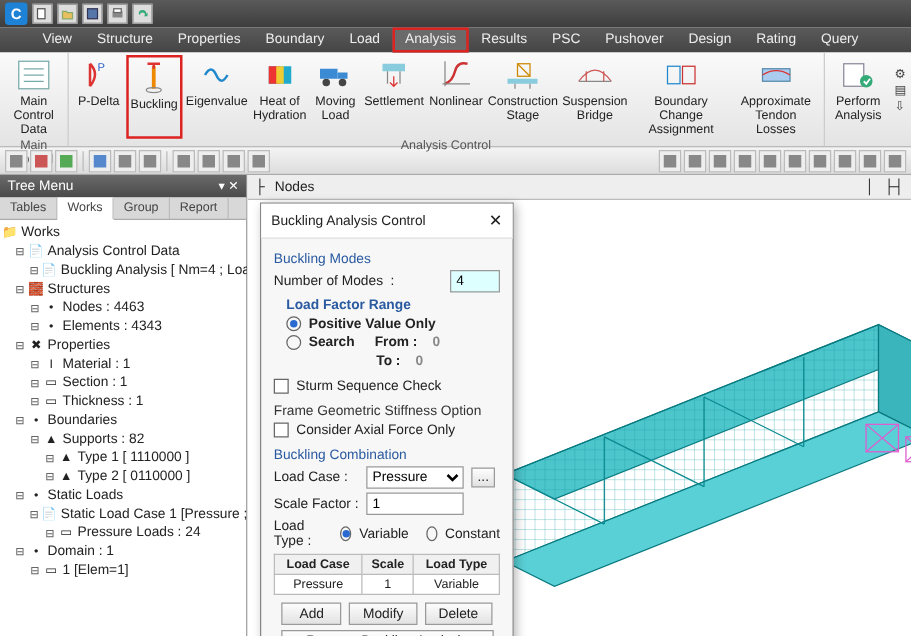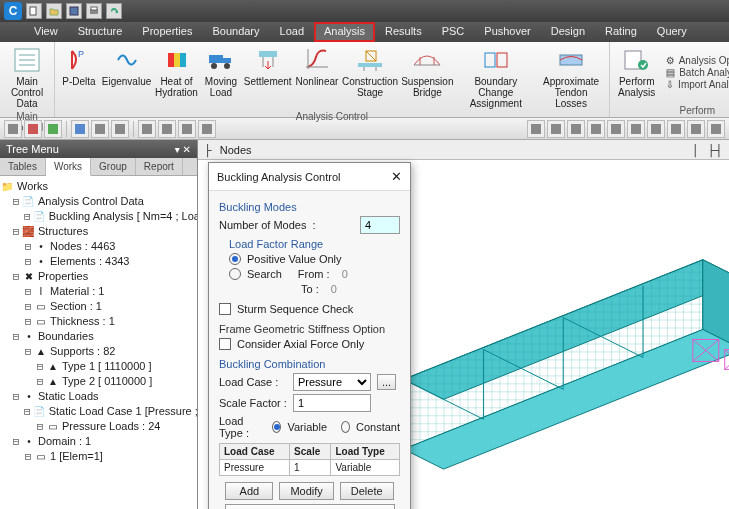--- a/index.html
+++ b/index.html
@@ -54,28 +54,28 @@
   .vp-tabs{height:20px;background:#eee;border-bottom:1px solid #bbb;display:flex;align-items:center;padding:0 6px;gap:8px;font-size:11px;}
   .vp-tabs .bt{display:flex;align-items:center;gap:4px;}
   .canvas{position:absolute;inset:20px 0 0 0;}
   
   
   .dialog { position:absolute; left:208px; top:162px; width:203px; background:#f7f7f7; border:1px solid #888; box-shadow:2px 2px 8px rgba(0,0,0,.3); font-size:11px;}
   .dlg-title{padding:6px 8px; display:flex;justify-content:space-between;align-items:center;background:#fff;border-bottom:1px solid #ddd;}
   .dlg-body{padding:6px 10px 8px 10px;}
   .sect-t{color:#2a5aa0;font-size:11px;margin:4px 0 3px 0;}
   .row{display:flex;align-items:center;gap:6px;margin:3px 0;}
-  .indent{margin-left:10px;}
+  .indent{margin-left:10px;font-weight:bold;}
   .inp{border:1px solid #999;background:#fff;height:18px;padding:0 4px;font-size:11px;width:50px;}
   .sel{border:1px solid #999;background:#fff;height:18px;font-size:11px;width:78px;}
   .radio{width:12px;height:12px;border:1px solid #666;border-radius:50%;display:inline-flex;align-items:center;justify-content:center;}
   .radio.on::after{content:"";width:6px;height:6px;background:#2a6ad0;border-radius:50%;}
   .chk{width:12px;height:12px;border:1px solid #666;background:#fff;display:inline-block;}
   .tbl{width:100%;border-collapse:collapse;margin-top:4px;background:#fff;}
-  .tbl th,.tbl td{border:1px solid #bbb;padding:2px 4px;font-size:10px;text-align:left;background:#f0f0f0;}
+  .tbl th,.tbl td{border:1px solid #bbb;padding:2px 4px;font-size:10px;text-align:center;background:#f0f0f0;}
   .tbl td{background:#fff;}
   .dlg-btns{display:flex;gap:6px;justify-content:center;margin:6px 0 2px 0;}
   .btn{border:1px solid #999;background:linear-gradient(#fdfdfd,#e2e2e2);padding:2px 10px;font-size:11px;min-width:48px;text-align:center;}
   .wide{width:170px;margin:4px auto;display:block;}
   
   .ico-sq{width:10px;height:10px;background:#888;}
 </style>
 </head>
 <body>
 
@@ -146,20 +146,30 @@
   <div class="rgrp" style="flex:1">
     <div class="rgrp-items">
       <div class="rbtn">
           <div class="ic">
             <svg width="26" height="26">
               <path d="M6 22 L6 4 M6 4 Q14 12 6 22" fill="none" stroke="#d33" stroke-width="2"></path>
               <text x="12" y="10" font-size="9" fill="#36c">P</text>
             </svg>
           </div>
           <div class="lbl">P-Delta</div>
+        </div>
+      <div class="rbtn highlight">
+          <div class="ic">
+            <svg width="26" height="26">
+              <line x1="13" y1="4" x2="13" y2="22" stroke="#e80" stroke-width="3"></line>
+              <path d="M8 2 L18 2 M13 2 L13 6" stroke="#d33" stroke-width="2"></path>
+              <ellipse cx="13" cy="23" rx="6" ry="2" fill="none" stroke="#888"></ellipse>
+            </svg>
+          </div>
+          <div class="lbl">Buckling</div>
         </div>
       <div class="rbtn">
           <div class="ic">
             <svg width="26" height="26">
               <path d="M4 13 Q9 4 13 13 T22 13" fill="none" stroke="#28c" stroke-width="2"></path>
             </svg>
           </div>
           <div class="lbl">Eigenvalue</div>
         </div>
       <div class="rbtn">

